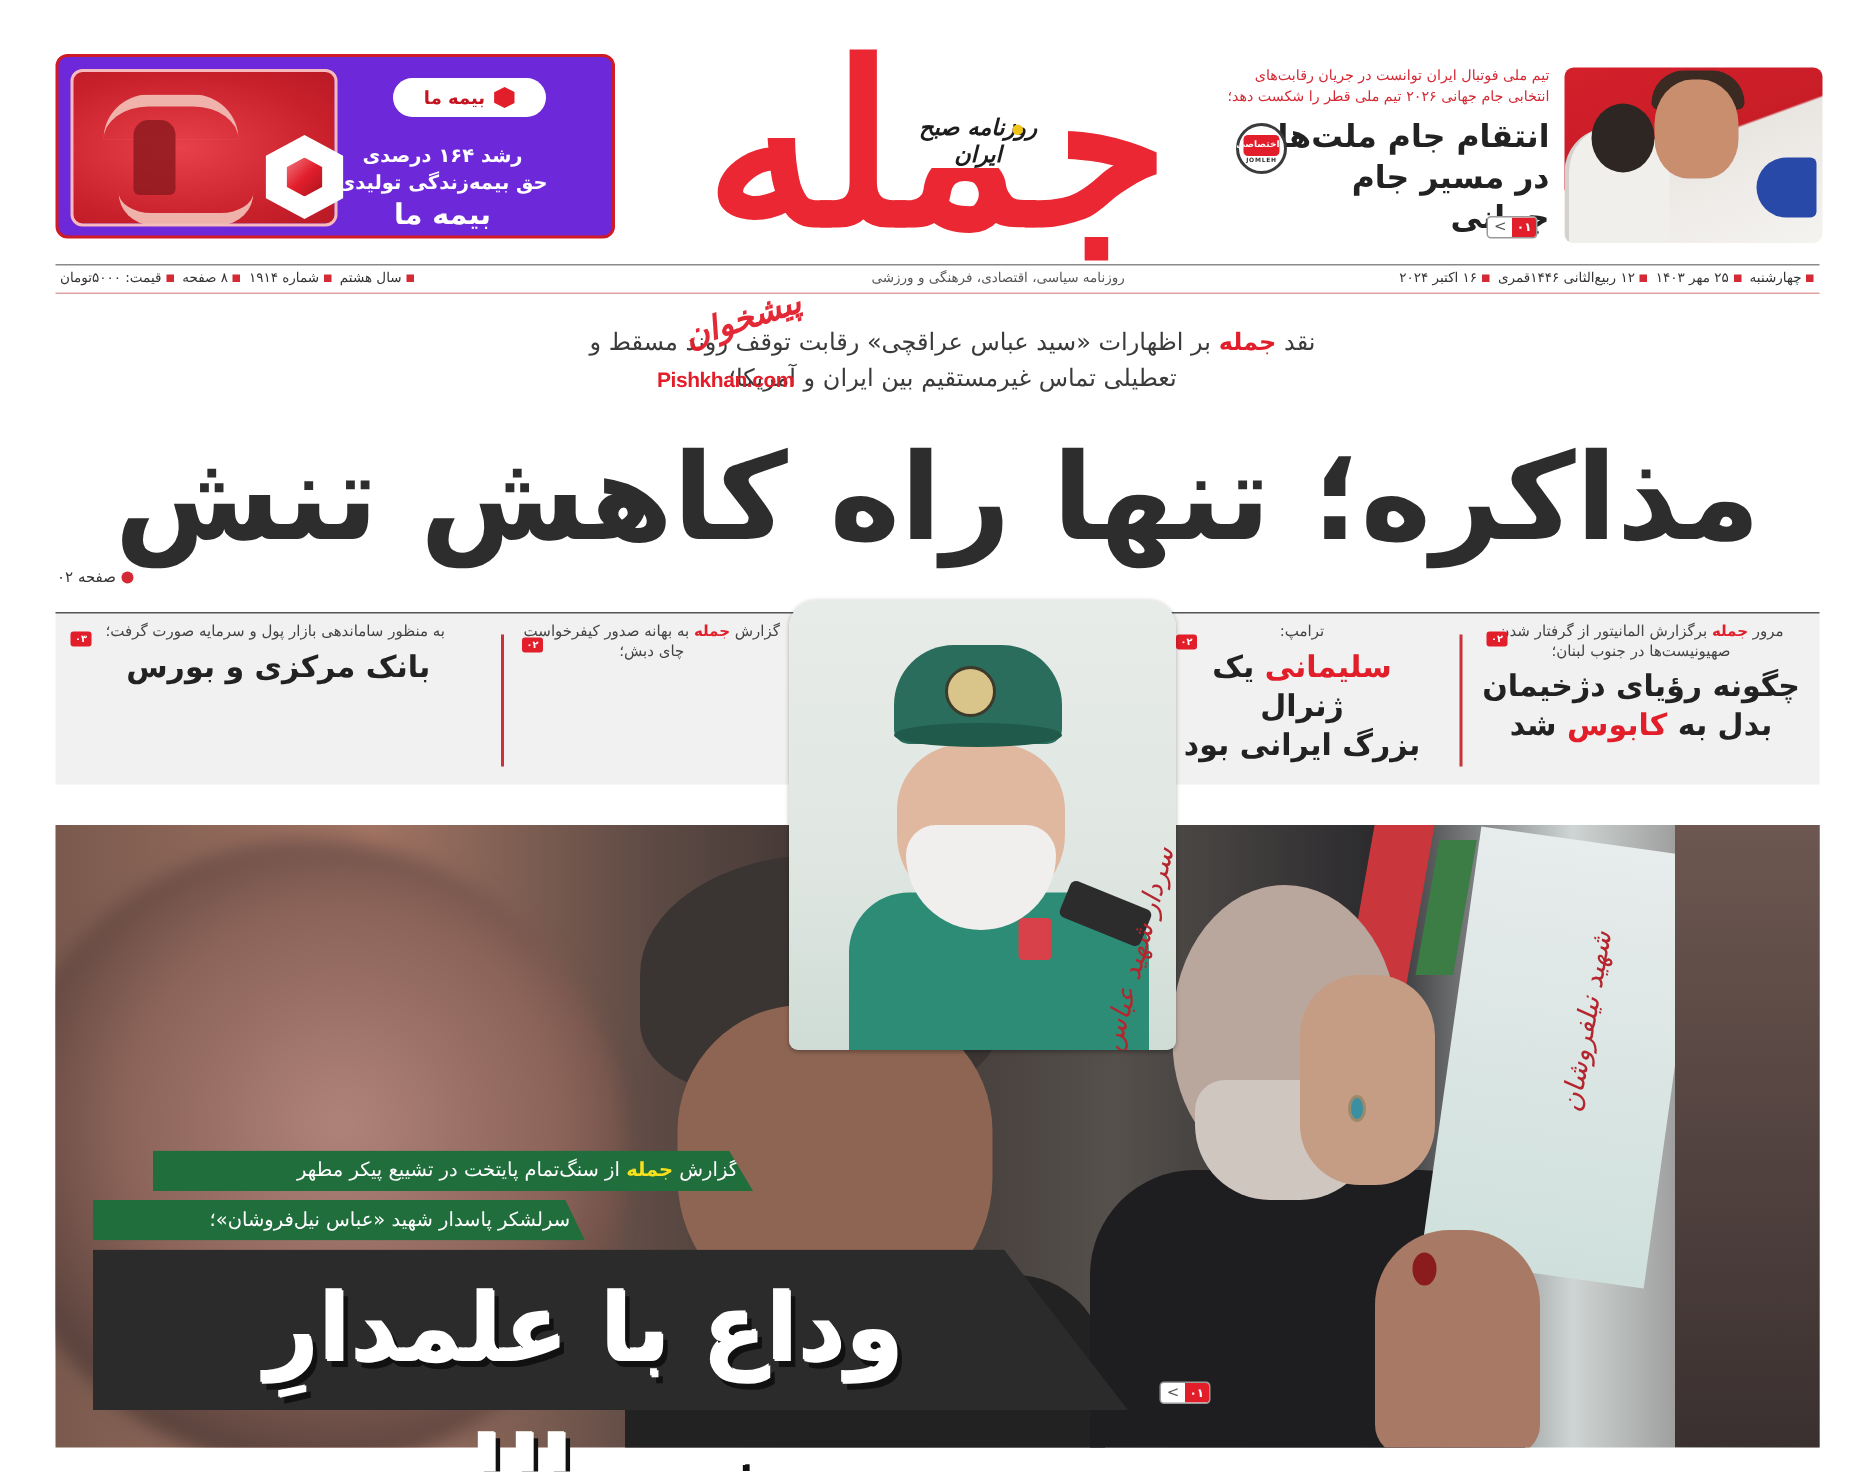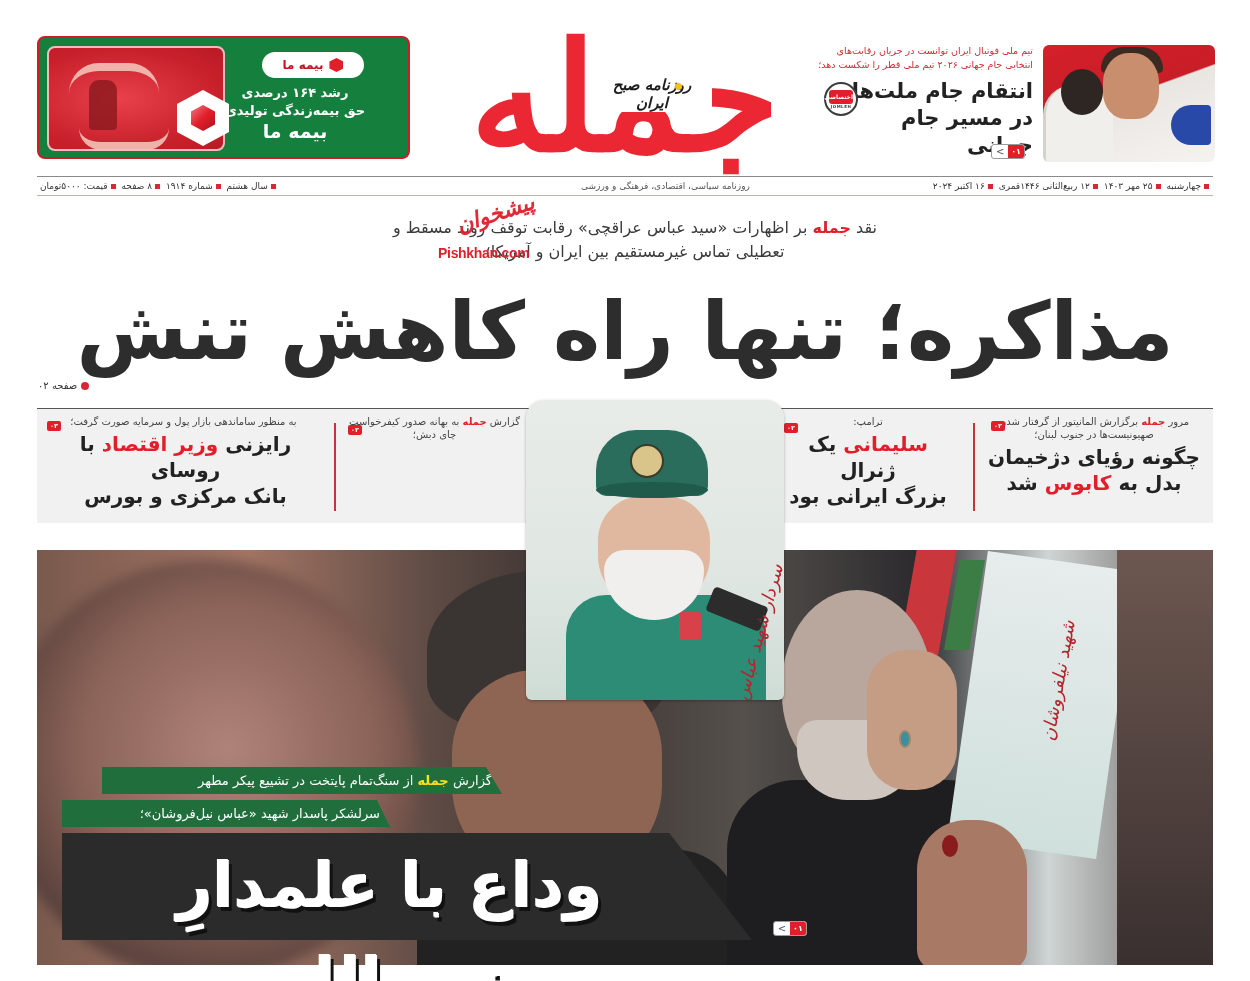--- a/index.html
+++ b/index.html
@@ -2,21 +2,21 @@
 <html><head>
 <meta charset="utf-8">
 <style>
   * { box-sizing: border-box; margin: 0; padding: 0; }
   html, body { width: 1250px; height: 981px; background: #ffffff; overflow: hidden; }
   body { font-family: "DejaVu Sans", sans-serif; color: #2a2a2a; position: relative; direction: rtl; }
 
   
   .ad-box {
     position: absolute; left: 37px; top: 36px; width: 373px; height: 123px;
-    background: #15803d; border-radius: 8px; overflow: hidden;
+    background: #6d28d9; border-radius: 8px; overflow: hidden;
     border: 2px solid #d01a26;
   }
   .ad-photo {
     position: absolute; left: 8px; top: 8px; width: 178px; height: 105px;
     border-radius: 8px; border: 2px solid #f6b9bd;
     background: radial-gradient(ellipse at 40% 50%, #e8414c 0%, #c8202b 70%, #b81a25 100%);
   }
   .ad-family {
     position: absolute; left: 40px; top: 32px; width: 28px; height: 50px;
     background: #8f1a20; border-radius: 10px 10px 4px 4px; opacity: .85;
@@ -42,21 +42,21 @@
     position: absolute; right: 44px; top: 14px; width: 102px; height: 26px;
     background: #ffffff; border-radius: 13px;
     display: flex; align-items: center; justify-content: center; gap: 6px;
     font-size: 12px; font-weight: bold; color: #c5141f;
   }
   .ad-logo-cube { width: 14px; height: 14px; background: #e21e2b; clip-path: polygon(50% 0, 100% 25%, 100% 75%, 50% 100%, 0 75%, 0 25%); }
   .ad-text {
     position: absolute; right: 28px; top: 46px; width: 170px; text-align: center;
     color: #ffffff; font-weight: bold; line-height: 18px;
   }
-  .ad-text .l1 { font-size: 13px; }
+  .ad-text .l1 { font-size: 13px; margin-top: 12px; }
   .ad-text .l2 { font-size: 13px; }
   .ad-text .l3 { font-size: 19px; margin-top: 2px; }
 
   .logo-area { position: absolute; left: 420px; top: 28px; width: 400px; height: 150px; }
   .logo-main {
     position: absolute; left: 40px; top: -18px; width: 330px; height: 175px;
     font-family: "DejaVu Serif", serif; font-size: 150px; font-weight: bold;
     color: #ea2732; line-height: 175px; text-align: center; direction: rtl;
     letter-spacing: -6px;
   }
@@ -326,21 +326,20 @@
     <div class="kicker" style="padding-left:10px;">
       <span>گزارش</span> <span class="red">جمله</span> <span>به بهانه صدور کیفرخواست چای دبش؛</span>
     </div>
   </div>
   <div class="story-div" style="left:297px;"></div>
 
   <div class="story s4">
     <span class="tag" style="left:4px; top:12px;">۰۳</span>
     <div class="kicker" style="padding-right:4px;">به منظور ساماندهی بازار پول و سرمایه صورت گرفت؛</div>
     <div class="title">
-      <div><span>رایزنی</span> <span class="red">وزیر اقتصاد</span> <span>با روسای</span></div>
       <div>بانک مرکزی و بورس</div>
     </div>
   </div>
 </div>
 
 <div class="photo">
   <div class="ph-blur-head"></div>
   <div class="ph-man1-hair"></div>
   <div class="ph-man1-face"></div>
   <div class="ph-man1-body"></div>

